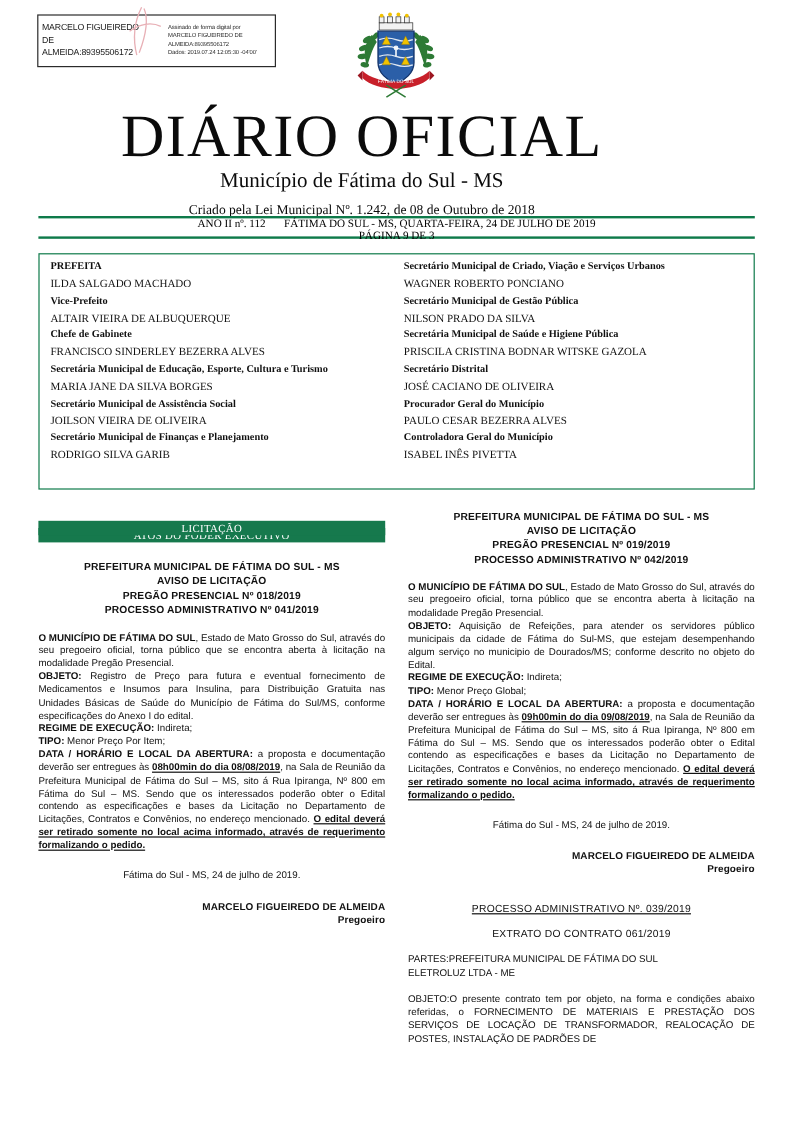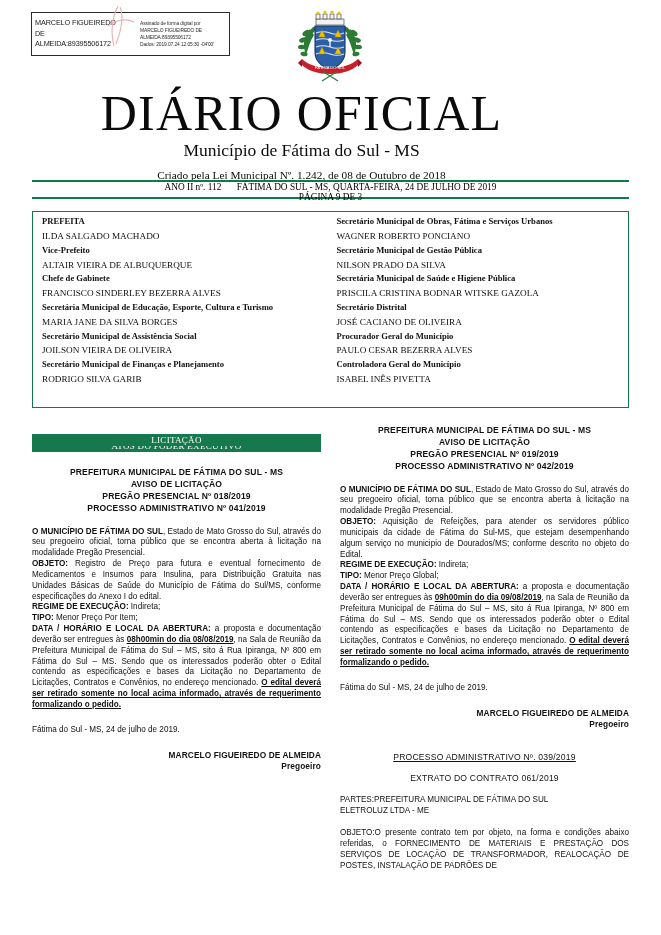--- a/index.html
+++ b/index.html
@@ -209,21 +209,21 @@
 
   .sign-name {
     text-align: right;
     font-weight: bold;
     font-size: 8.3px;
     line-height: 1.34;
     letter-spacing: 0.1px;
   }
   .date-line {
     font-size: 8.15px;
-    text-align: left;
+    text-align: center;
   }
   .center-head {
     text-align: center;
     font-weight: normal;
     font-size: 8.6px;
     letter-spacing: 0.2px;
   }
   .center-head.under { text-decoration: underline; }
   .plain { text-align: left; }
 </style>
@@ -330,21 +330,21 @@
     <div class="off-role">Chefe de Gabinete</div>
     <div class="off-name">FRANCISCO SINDERLEY BEZERRA ALVES</div>
     <div class="off-role">Secretária Municipal de Educação, Esporte, Cultura e Turismo</div>
     <div class="off-name">MARIA JANE DA SILVA BORGES</div>
     <div class="off-role">Secretário Municipal de Assistência Social</div>
     <div class="off-name">JOILSON VIEIRA DE OLIVEIRA</div>
     <div class="off-role">Secretário Municipal de Finanças e Planejamento</div>
     <div class="off-name">RODRIGO SILVA GARIB</div>
   </div>
   <div class="off-col right">
-    <div class="off-role">Secretário Municipal de Obras, Fátima e Serviços Urbanos</div>
+    <div class="off-role">Secretário Municipal de Criado, Viação e Serviços Urbanos</div>
     <div class="off-name">WAGNER ROBERTO PONCIANO</div>
     <div class="off-role">Secretário Municipal de Gestão Pública</div>
     <div class="off-name">NILSON PRADO DA SILVA</div>
     <div class="off-role">Secretária Municipal de Saúde e Higiene Pública</div>
     <div class="off-name">PRISCILA CRISTINA BODNAR WITSKE GAZOLA</div>
     <div class="off-role">Secretário Distrital</div>
     <div class="off-name">JOSÉ CACIANO DE OLIVEIRA</div>
     <div class="off-role">Procurador Geral do Município</div>
     <div class="off-name">PAULO CESAR BEZERRA ALVES</div>
     <div class="off-role">Controladora Geral do Município</div>

